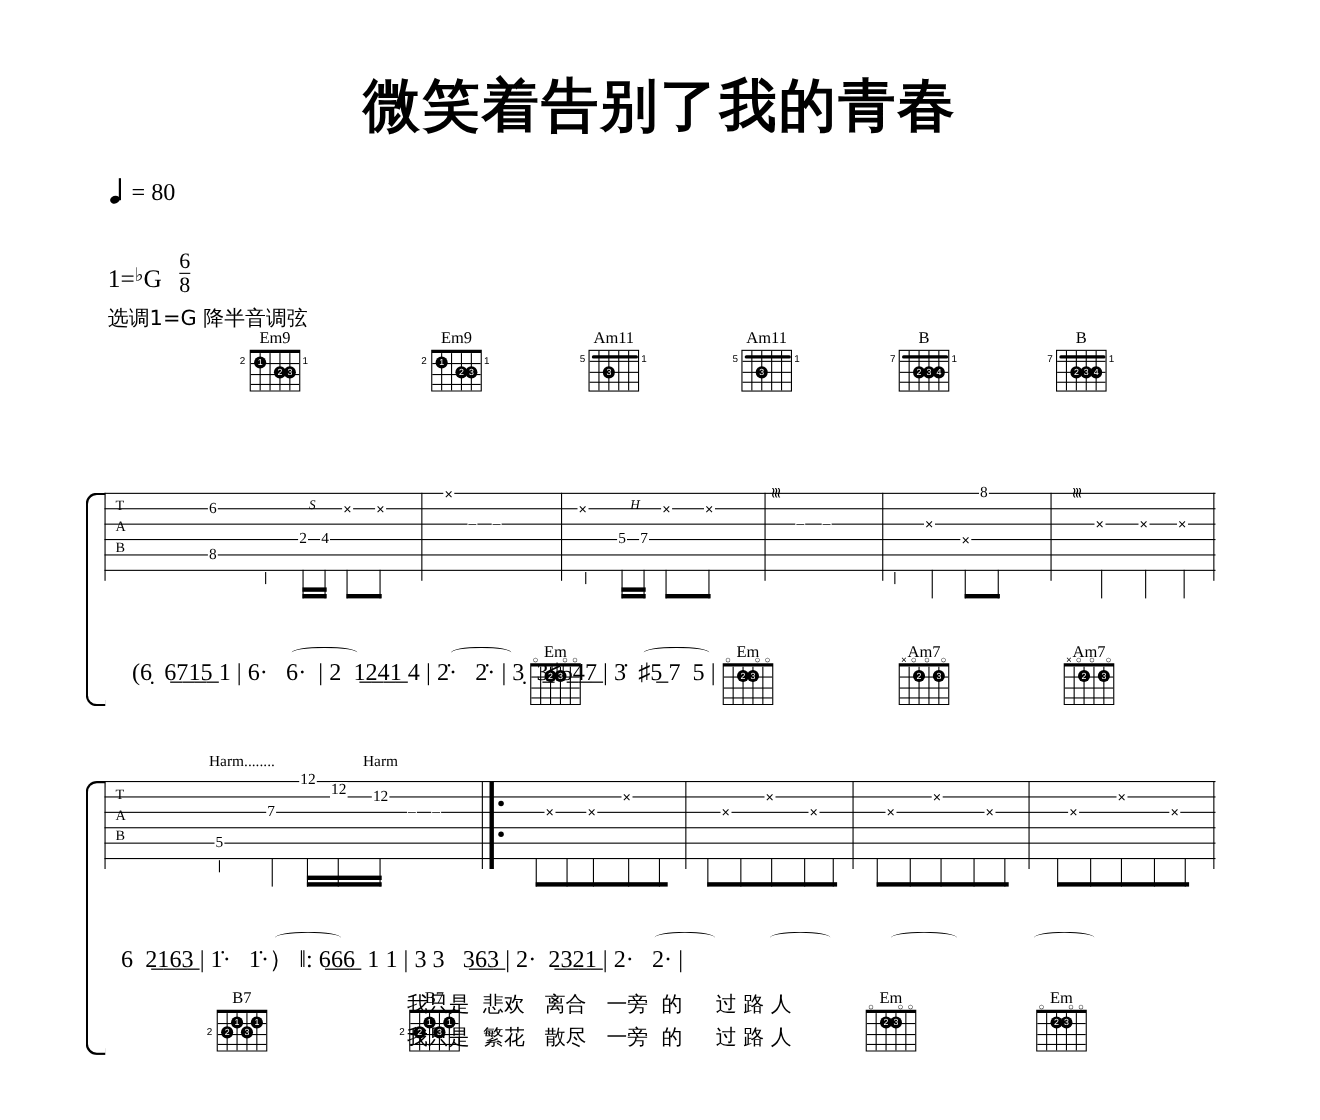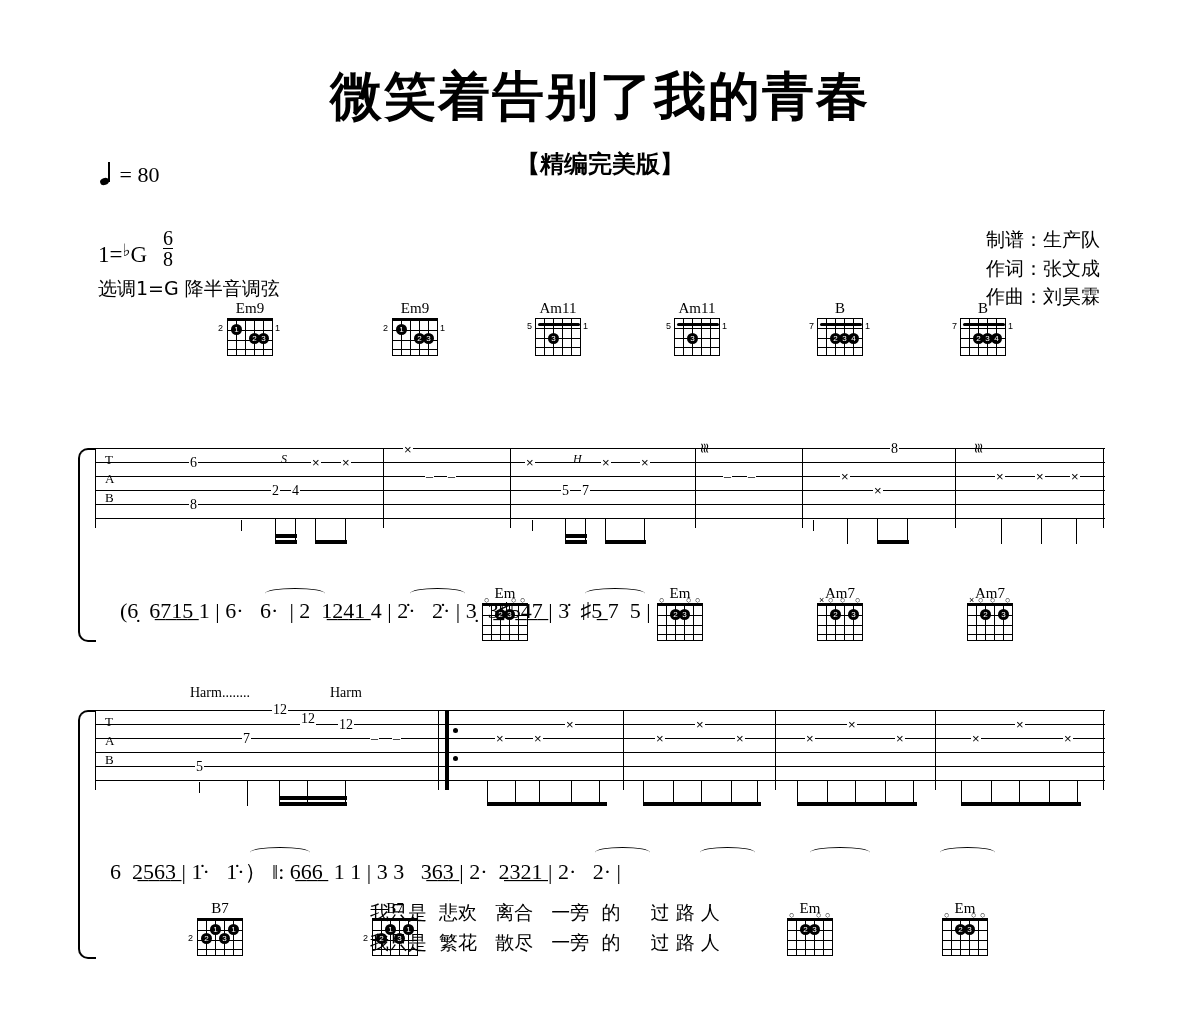--- a/index.html
+++ b/index.html
@@ -318,42 +318,36 @@
     transform: rotate(90deg);
     transform-origin: center;
   }
 </style>
 </head>
 <body>
 
 <div class="sheet">
 
   <div class="title">微笑着告别了我的青春</div>
-  <div class="subtitle1">【精编完美版】</div>
 
   <div class="tempo">
     <span class="notehead"></span>
     <span>= 80</span>
   </div>
 
   <div class="keysig">
     <span>1=</span><span class="flat">♭</span><span>G</span>
     <span class="meter">
       <span class="num">6</span>
       <span class="den">8</span>
     </span>
   </div>
 
   <div class="tuning">选调1=G   降半音调弦</div>
 
-  <div class="credits">
-    <div>制谱：生产队</div>
-    <div>作词：张文成</div>
-    <div>作曲：刘昊霖</div>
-  </div>
 
   <div class="system sys1">
 
     <div class="chord-row">
 
       <div class="chord" style="left:215px;">
         <div class="cname">Em9</div>
         <div class="grid">
           <div class="v" style="left:8px;"></div>
             <div class="v" style="left:17px;"></div>
@@ -707,21 +701,21 @@
         <div class="stem" style="left:954px; top:70px; height:26px;"></div>
         <div class="stem" style="left:982px; top:70px; height:26px;"></div>
         <div class="beam" style="left:866px; top:92px; width:120px;"></div>
       </div>
 
       <div class="slur" style="left:250px; top:192px; width:60px;"></div>
       <div class="slur" style="left:595px; top:192px; width:55px;"></div>
       <div class="slur" style="left:700px; top:192px; width:55px;"></div>
       <div class="slur" style="left:810px; top:192px; width:60px;"></div>
       <div class="slur" style="left:940px; top:192px; width:55px;"></div>
-      <div class="jianpu" style="top:202px; left:110px;">6  2̲5̲6̲3̲ | 1̇·   1̇·） ‖: 6̲6̲6̲  1 1 | 3 3   3̲6̲3̲ | 2·  2̲3̲2̲1̲ | 2·   2· |</div>
+      <div class="jianpu" style="top:202px; left:110px;">6  2̲1̲6̲3̲ | 1̇·   1̇·） ‖: 6̲6̲6̲  1 1 | 3 3   3̲6̲3̲ | 2·  2̲3̲2̲1̲ | 2·   2· |</div>
 
       <div class="lyrics" style="top:245px; left:370px;">我只是  悲欢   离合   一旁  的     过 路 人</div>
       <div class="lyrics" style="top:275px; left:370px;">我只是  繁花   散尽   一旁  的     过 路 人</div>
     </div>
   </div>
 
   <div class="system sys3">
     <div class="chord-row">
       <div class="chord" style="left:185px;">
         <div class="cname">B7</div>

